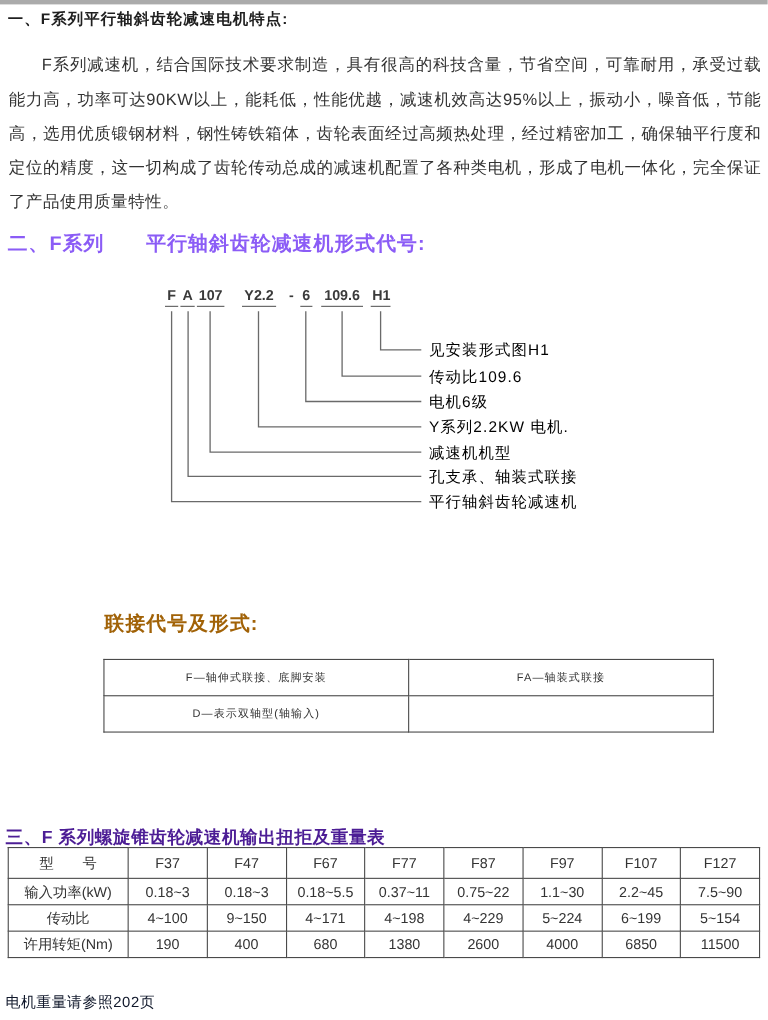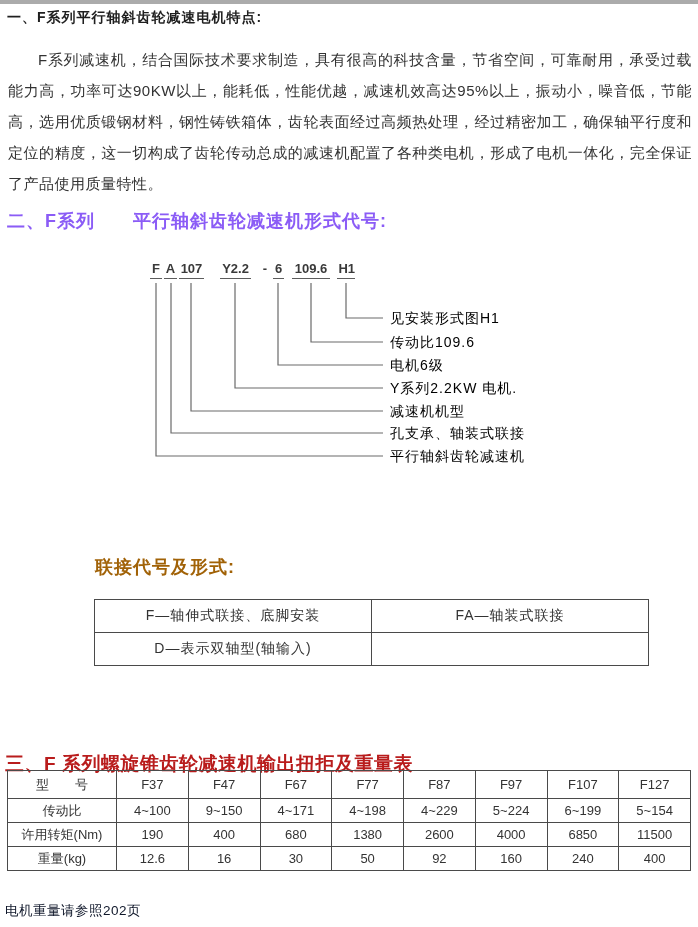--- a/index.html
+++ b/index.html
@@ -21,23 +21,23 @@
     border-bottom:1px solid #5c5c5c;padding-bottom:2px;font-weight:bold;
     font-family:"Liberation Sans",sans-serif;
   }
   .code-part.no-underline{border-bottom:none;}
   .diag-label{position:absolute;left:390px;font-size:14px;color:#000000;white-space:nowrap;letter-spacing:1px;}
   .h3{top:555px;left:95px;font-size:18px;font-weight:bold;color:#a16207;letter-spacing:1px;}
   table{border-collapse:collapse;table-layout:fixed;}
   .conn-table{top:599px;left:94px;}
   .conn-table td{
     border:1.5px solid #4a4a4a;height:30px;text-align:center;vertical-align:middle;
-    font-size:14px;color:#333;letter-spacing:1px;width:274px;
+    font-size:10px;color:#333;letter-spacing:1px;width:274px;
   }
-  .sec3-title{top:751px;left:5px;font-size:19px;color:#b91c1c;font-weight:bold;letter-spacing:0.5px;text-align:center;}
+  .sec3-title{top:751px;left:5px;font-size:16px;color:#4c1d95;font-weight:bold;letter-spacing:0.5px;text-align:center;}
   .spec-table{top:770px;left:7px;width:684px;}
   .spec-table th,.spec-table td{
     border:1.5px solid #4a4a4a;text-align:center;vertical-align:middle;
     font-size:13px;color:#333;font-weight:normal;padding:0;
   }
   .spec-table thead th{height:27px;}
   .spec-table tbody th,.spec-table tbody td{height:23px;}
   .spec-table .rowlabel{width:108px;}
   .footer-note{top:902px;left:5px;font-size:13.5px;color:#0f172a;letter-spacing:0.5px;}
 </style>
@@ -108,20 +108,31 @@
       <th>F67</th>
       <th>F77</th>
       <th>F87</th>
       <th>F97</th>
       <th>F107</th>
       <th>F127</th>
     </tr>
   </thead>
   <tbody>
     <tr>
+      <th class="rowlabel">输入功率(kW)</th>
+      <td>0.18~3</td>
+      <td>0.18~3</td>
+      <td>0.18~5.5</td>
+      <td>0.37~11</td>
+      <td>0.75~22</td>
+      <td>1.1~30</td>
+      <td>2.2~45</td>
+      <td>7.5~90</td>
+    </tr>
+    <tr>
       <th class="rowlabel">传动比</th>
       <td>4~100</td>
       <td>9~150</td>
       <td>4~171</td>
       <td>4~198</td>
       <td>4~229</td>
       <td>5~224</td>
       <td>6~199</td>
       <td>5~154</td>
     </tr>
@@ -129,27 +140,16 @@
       <th class="rowlabel">许用转矩(Nm)</th>
       <td>190</td>
       <td>400</td>
       <td>680</td>
       <td>1380</td>
       <td>2600</td>
       <td>4000</td>
       <td>6850</td>
       <td>11500</td>
     </tr>
-    <tr>
-      <th class="rowlabel">重量(kg)</th>
-      <td>12.6</td>
-      <td>16</td>
-      <td>30</td>
-      <td>50</td>
-      <td>92</td>
-      <td>160</td>
-      <td>240</td>
-      <td>400</td>
-    </tr>
   </tbody>
 </table>
 
 <div class="abs footer-note">电机重量请参照202页</div>
 
 </body></html>

